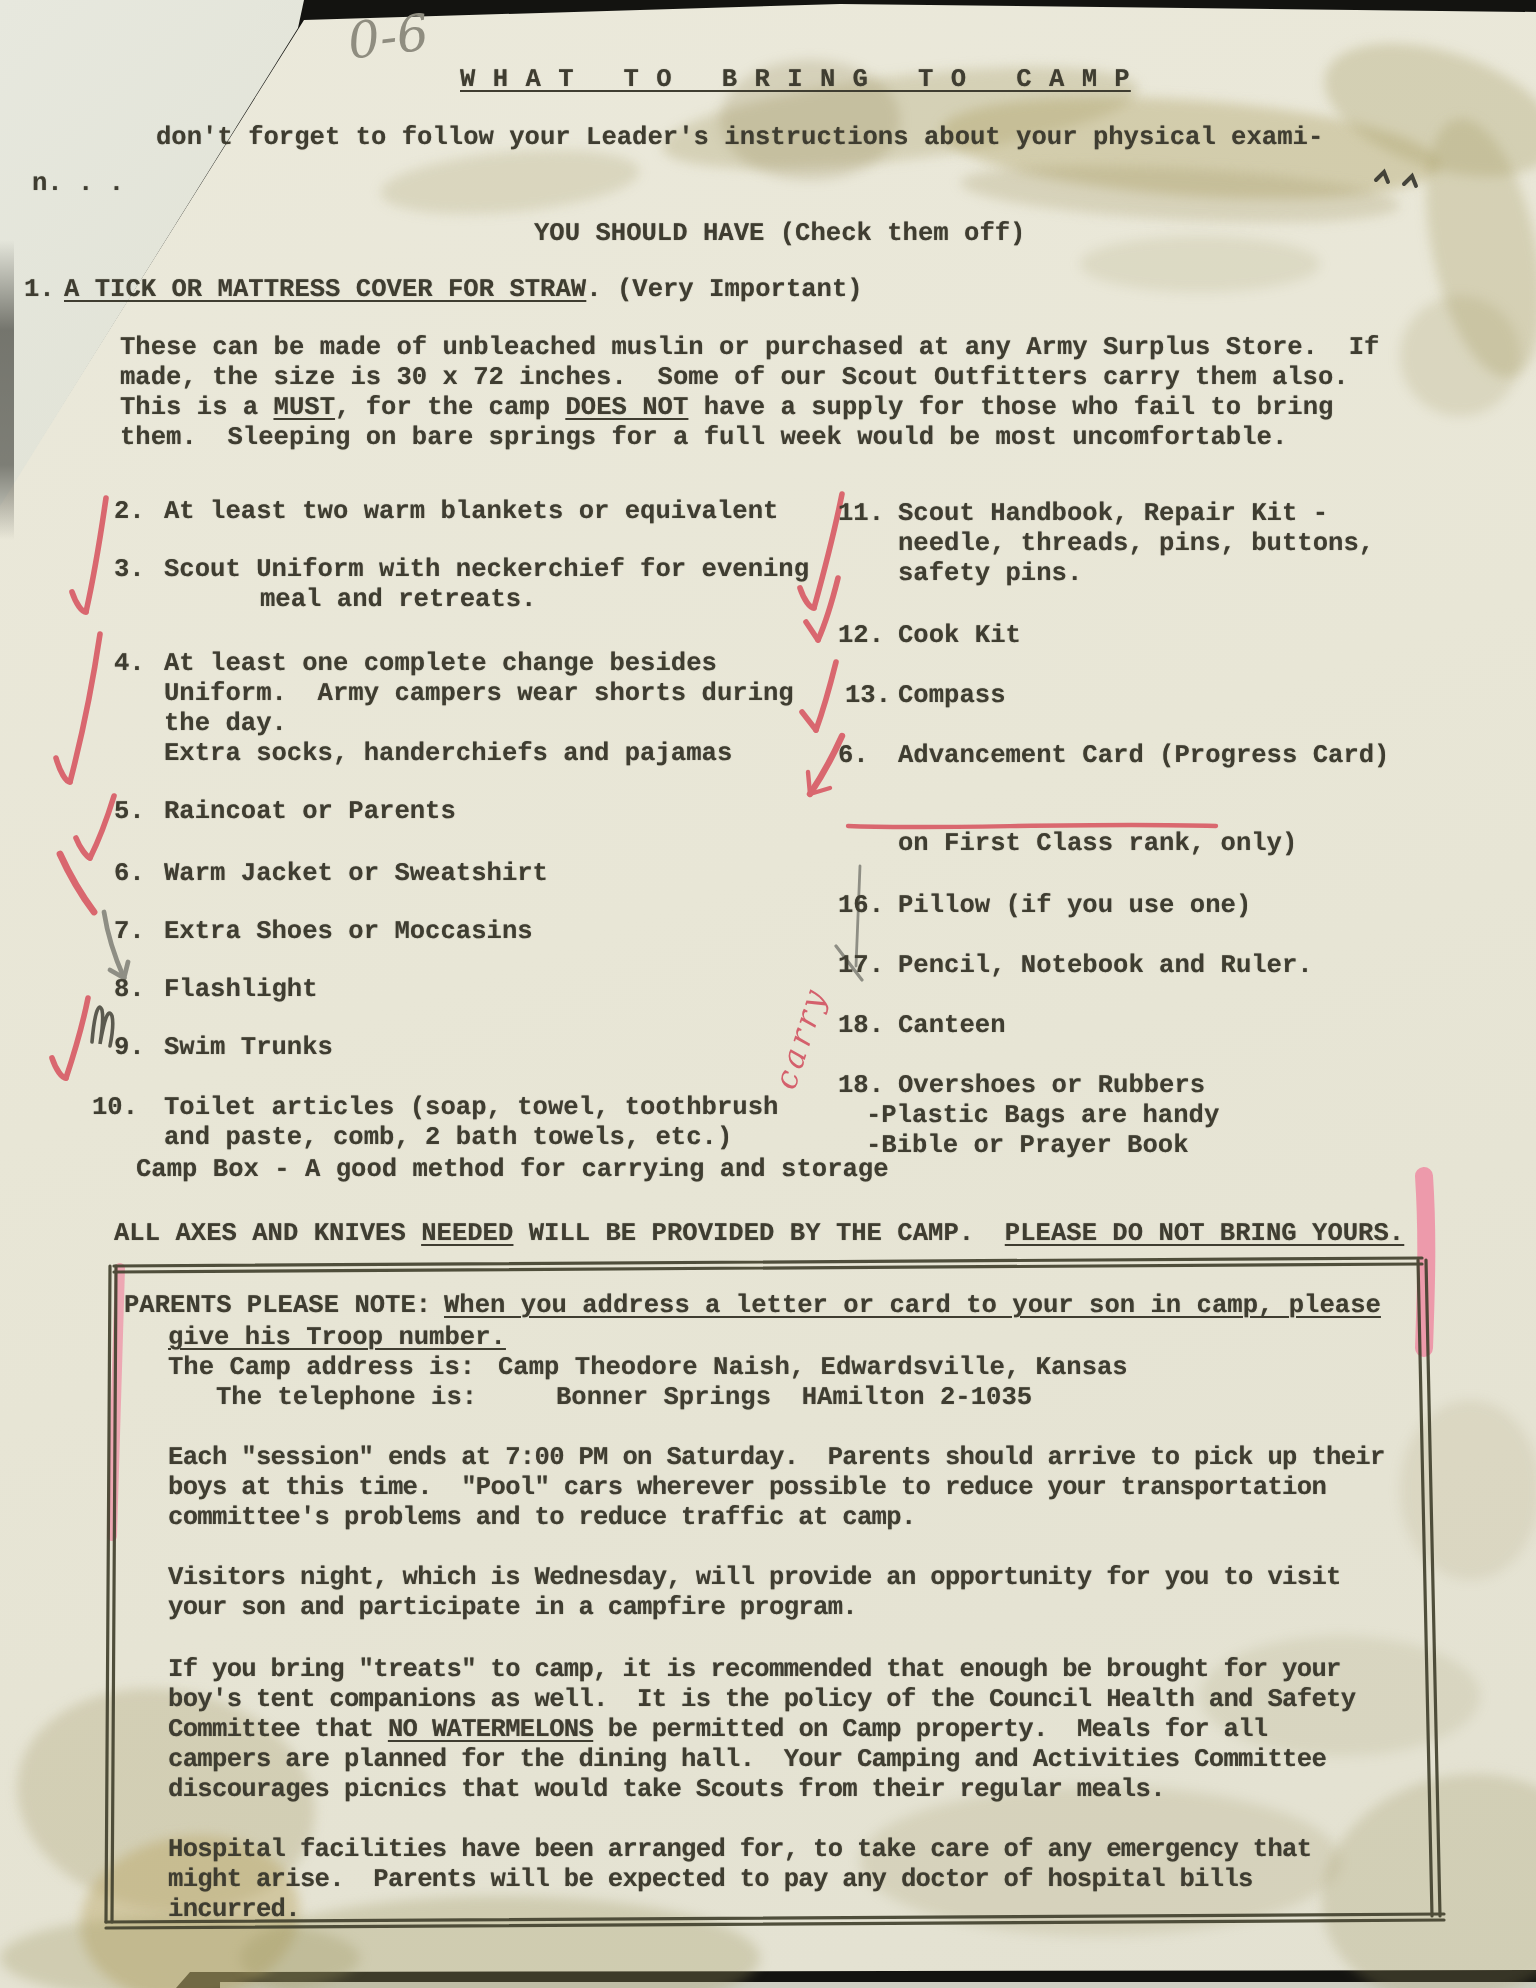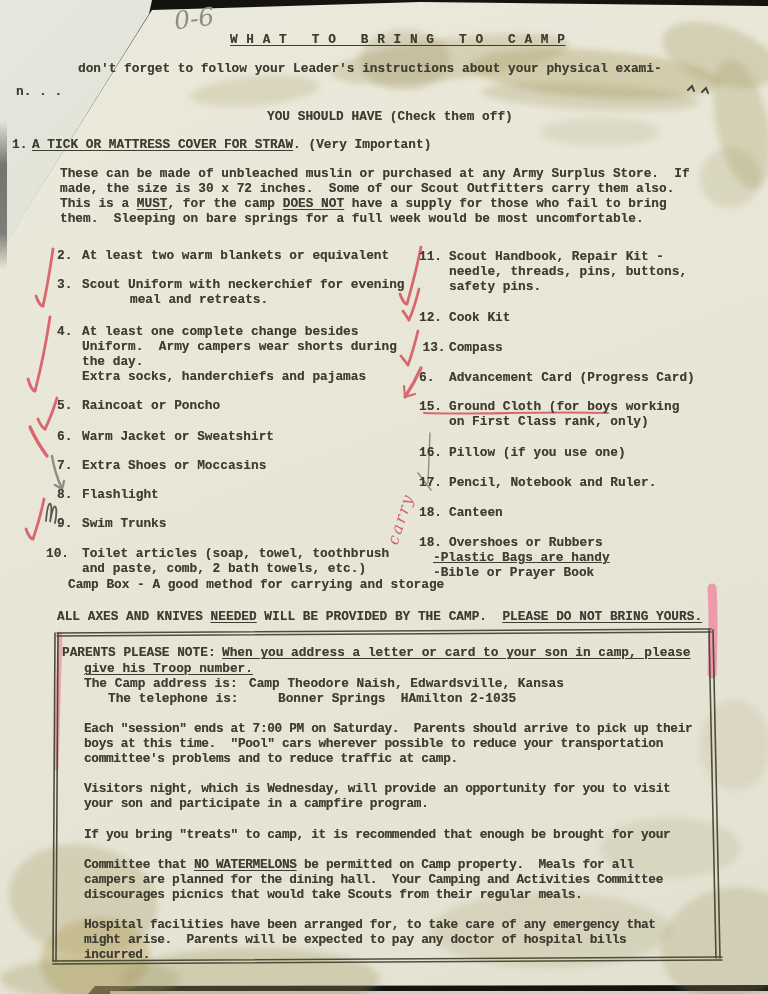--- a/index.html
+++ b/index.html
@@ -132,62 +132,62 @@
   <div class="tl" style="left:60px;top:197px;"><span>This is a </span><span class="u">MUST</span><span>, for the camp </span><span class="u">DOES NOT</span><span> have a supply for those who fail to bring</span></div>
   <div class="tl" style="left:60px;top:212px;">them.  Sleeping on bare springs for a full week would be most uncomfortable.</div>
 
   <div class="tl" style="left:57px;top:249px;"><span class="num" style="width:25px;">2.</span><span>At least two warm blankets or equivalent</span></div>
   <div class="tl" style="left:57px;top:278px;"><span class="num" style="width:25px;">3.</span><span>Scout Uniform with neckerchief for evening</span></div>
   <div class="tl" style="left:82px;top:293px;margin-left:48px;">meal and retreats.</div>
   <div class="tl" style="left:57px;top:325px;"><span class="num" style="width:25px;">4.</span><span>At least one complete change besides</span></div>
   <div class="tl" style="left:82px;top:340px;">Uniform.  Army campers wear shorts during</div>
   <div class="tl" style="left:82px;top:355px;">the day.</div>
   <div class="tl" style="left:82px;top:370px;">Extra socks, handerchiefs and pajamas</div>
-  <div class="tl" style="left:57px;top:399px;"><span class="num" style="width:25px;">5.</span><span>Raincoat or Poncho</span></div>
+  <div class="tl" style="left:57px;top:399px;"><span class="num" style="width:25px;">5.</span><span>Raincoat or Parents</span></div>
   <div class="tl" style="left:57px;top:430px;"><span class="num" style="width:25px;">6.</span><span>Warm Jacket or Sweatshirt</span></div>
   <div class="tl" style="left:57px;top:459px;"><span class="num" style="width:25px;">7.</span><span>Extra Shoes or Moccasins</span></div>
   <div class="tl" style="left:57px;top:488px;"><span class="num" style="width:25px;">8.</span><span>Flashlight</span></div>
   <div class="tl" style="left:57px;top:517px;"><span class="num" style="width:25px;">9.</span><span>Swim Trunks</span></div>
   <div class="tl" style="left:46px;top:547px;"><span class="num" style="width:36px;">10.</span><span>Toilet articles (soap, towel, toothbrush</span></div>
   <div class="tl" style="left:82px;top:562px;">and paste, comb, 2 bath towels, etc.)</div>
   <div class="tl" style="left:68px;top:578px;">Camp Box - A good method for carrying and storage</div>
 
   <div class="tl" style="left:419px;top:250px;"><span class="num" style="width:30px;">11.</span><span>Scout Handbook, Repair Kit -</span></div>
   <div class="tl" style="left:449px;top:265px;">needle, threads, pins, buttons,</div>
   <div class="tl" style="left:449px;top:280px;">safety pins.</div>
   <div class="tl" style="left:419px;top:311px;"><span class="num" style="width:30px;">12.</span><span>Cook Kit</span></div>
   <div class="tl" style="left:419px;top:341px;text-align:center;"><span class="num" style="width:30px;">13.</span><span>Compass</span></div>
   <div class="tl" style="left:419px;top:371px;"><span class="num" style="width:30px;">6.</span><span>Advancement Card (Progress Card)</span></div>
-  <div class="tl" style="left:419px;top:400px;"><span class="num" style="width:30px;">15.</span><span>Ground Cloth (for boys working</span></div>
   <div class="tl" style="left:449px;top:415px;">on First Class rank, only)</div>
   <div class="tl" style="left:419px;top:446px;"><span class="num" style="width:30px;">16.</span><span>Pillow (if you use one)</span></div>
   <div class="tl" style="left:419px;top:476px;"><span class="num" style="width:30px;">17.</span><span>Pencil, Notebook and Ruler.</span></div>
   <div class="tl" style="left:419px;top:506px;"><span class="num" style="width:30px;">18.</span><span>Canteen</span></div>
   <div class="tl" style="left:419px;top:536px;"><span class="num" style="width:30px;">18.</span><span>Overshoes or Rubbers</span></div>
-  <div class="tl" style="left:433px;top:551px;text-decoration:underline;">-Plastic Bags are handy</div>
+  <div class="tl" style="left:433px;top:551px;">-Plastic Bags are handy</div>
   <div class="tl" style="left:433px;top:566px;">-Bible or Prayer Book</div>
 
   <div class="tl" style="left:57px;top:610px;"><span>ALL AXES AND KNIVES </span><span class="u">NEEDED</span><span> WILL BE PROVIDED BY THE CAMP.  </span><span class="u">PLEASE DO NOT BRING YOURS.</span></div>
 
   <div class="tl" style="left:62px;top:646px;">PARENTS PLEASE NOTE:</div>
   <div class="tl u" style="left:222px;top:646px;">When you address a letter or card to your son in camp, please</div>
   <div class="tl u" style="left:84px;top:662px;">give his Troop number.</div>
   <div class="tl" style="left:84px;top:677px;">The Camp address is:</div>
   <div class="tl" style="left:249px;top:677px;">Camp Theodore Naish, Edwardsville, Kansas</div>
   <div class="tl" style="left:84px;top:692px;margin-left:24px;">The telephone is:</div>
   <div class="tl" style="left:264px;top:692px;padding-left:14px;">Bonner Springs  HAmilton 2-1035</div>
 
   <div class="tl boxp" style="left:84px;top:722px;">Each "session" ends at 7:00 PM on Saturday.  Parents should arrive to pick up their</div>
   <div class="tl boxp" style="left:84px;top:737px;">boys at this time.  "Pool" cars wherever possible to reduce your transportation</div>
   <div class="tl boxp" style="left:84px;top:782px;">Visitors night, which is Wednesday, will provide an opportunity for you to visit</div>
 
   <div class="tl boxp" style="left:84px;top:752px;">committee's problems and to reduce traffic at camp.</div>
   <div class="tl boxp" style="left:84px;top:797px;">your son and participate in a campfire program.</div>
 
   <div class="tl boxp" style="left:84px;top:828px;">If you bring "treats" to camp, it is recommended that enough be brought for your</div>
+  <div class="tl boxp" style="left:84px;top:843px;">boy's tent companions as well.  It is the policy of the Council Health and Safety</div>
   <div class="tl boxp" style="left:84px;top:858px;"><span>Committee that </span><span class="u">NO WATERMELONS</span><span> be permitted on Camp property.  Meals for all</span></div>
   <div class="tl boxp" style="left:84px;top:873px;">campers are planned for the dining hall.  Your Camping and Activities Committee</div>
   <div class="tl boxp" style="left:84px;top:888px;">discourages picnics that would take Scouts from their regular meals.</div>
 
   <div class="tl boxp" style="left:84px;top:918px;">Hospital facilities have been arranged for, to take care of any emergency that</div>
   <div class="tl boxp" style="left:84px;top:933px;">might arise.  Parents will be expected to pay any doctor of hospital bills</div>
   <div class="tl boxp" style="left:84px;top:948px;">incurred.</div>
 
 </div>
 

